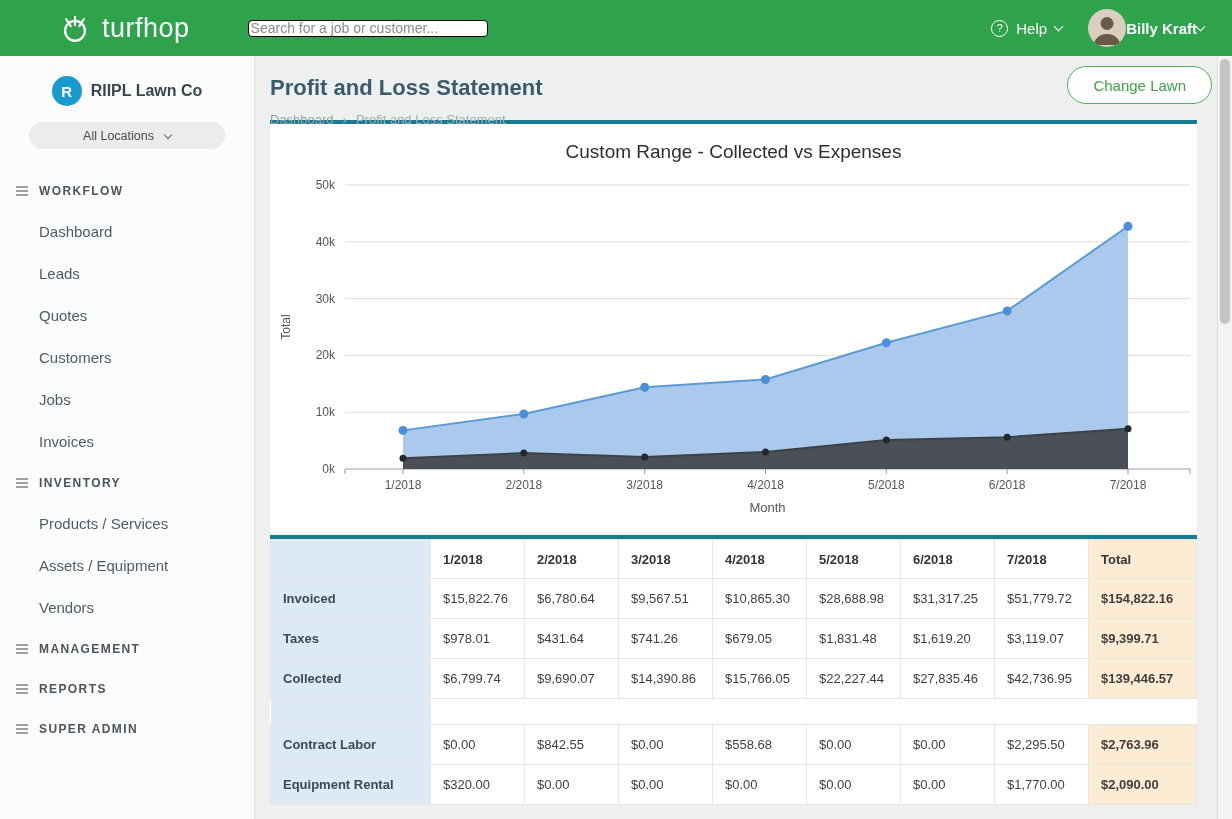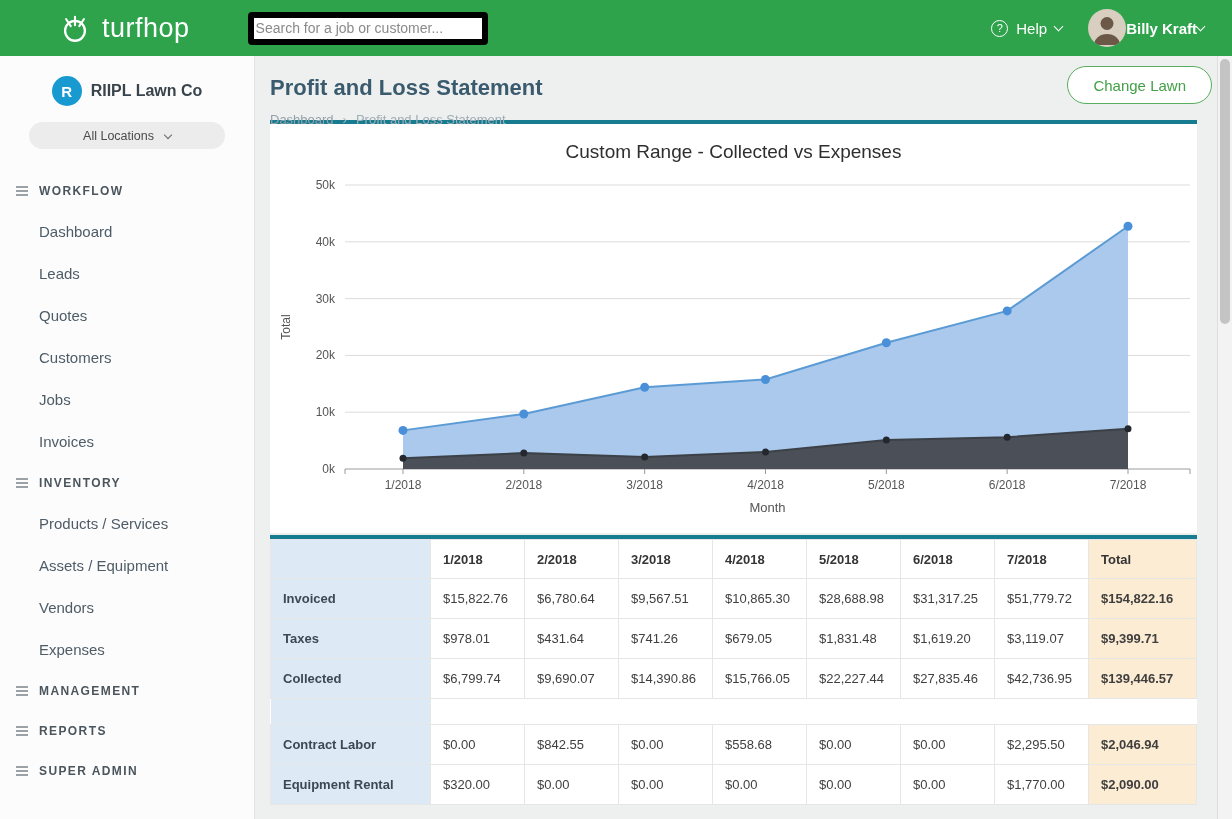--- a/index.html
+++ b/index.html
@@ -10,21 +10,21 @@
     --label-col-bg:#ddeaf6;
     --total-col-bg:#fcecd3;
   }
   *{box-sizing:border-box;margin:0;padding:0}
   html,body{width:1232px;height:819px;overflow:hidden;font-family:"Liberation Sans",sans-serif;background:#eef0ef}
 
   
   .topbar{height:56px;background:var(--header-green);display:flex;align-items:center;padding:0 28px 0 58px;position:relative;z-index:5}
   .logo{display:flex;align-items:center;gap:10px;color:#fff;font-size:27px;font-weight:500;letter-spacing:.5px;cursor:pointer}
   .search-wrap{margin-left:58px}
-  .search-wrap input{width:240px;height:33px;border:6px solid #000000;border-radius:4px;padding:0 2px;font-size:14px;color:#444;font-family:inherit;outline:none}
+  .search-wrap input{width:240px;height:17px;border:1px solid #000000;border-radius:4px;padding:0 2px;font-size:14px;color:#444;font-family:inherit;outline:none}
   .search-wrap input::placeholder{color:#8a8a8a}
   .top-right{margin-left:auto;display:flex;align-items:center;gap:26px;color:#fff}
   .help{display:flex;align-items:center;gap:8px;font-size:15px;cursor:pointer}
   .qmark{width:17px;height:17px;border:1.5px solid #fff;border-radius:50%;font-size:11px;display:flex;align-items:center;justify-content:center}
   .chev{width:7px;height:7px;border-right:1.8px solid #fff;border-bottom:1.8px solid #fff;transform:rotate(45deg);display:inline-block;margin-top:-4px}
   .user{display:flex;align-items:center;font-size:15px;font-weight:700;cursor:pointer}
   .avatar{width:38px;height:38px;border-radius:50%;overflow:hidden;display:block;flex:none}
 
   
   .app{display:flex;height:763px}
@@ -128,21 +128,20 @@
           <div class="nav-item">Invoices</div>
         </div>
         <div class="nav-section">
           <div class="nav-head">
             <span class="dash-icon"></span>
             <span>INVENTORY</span>
           </div>
           <div class="nav-item">Products / Services</div>
           <div class="nav-item">Assets / Equipment</div>
           <div class="nav-item">Vendors</div>
-          <div class="nav-item">Expenses</div>
         </div>
         <div class="nav-section">
           <div class="nav-head">
             <span class="dash-icon"></span>
             <span>MANAGEMENT</span>
           </div>
         </div>
         <div class="nav-section">
           <div class="nav-head">
             <span class="dash-icon"></span>
@@ -279,21 +278,21 @@
             </tr>
             <tr>
               <td class="c-label">Contract Labor</td>
               <td>$0.00</td>
               <td>$842.55</td>
               <td>$0.00</td>
               <td>$558.68</td>
               <td>$0.00</td>
               <td>$0.00</td>
               <td>$2,295.50</td>
-              <td class="c-total">$2,046.94</td>
+              <td class="c-total">$2,763.96</td>
             </tr>
             <tr>
               <td class="c-label">Equipment Rental</td>
               <td>$320.00</td>
               <td>$0.00</td>
               <td>$0.00</td>
               <td>$0.00</td>
               <td>$0.00</td>
               <td>$0.00</td>
               <td>$1,770.00</td>

